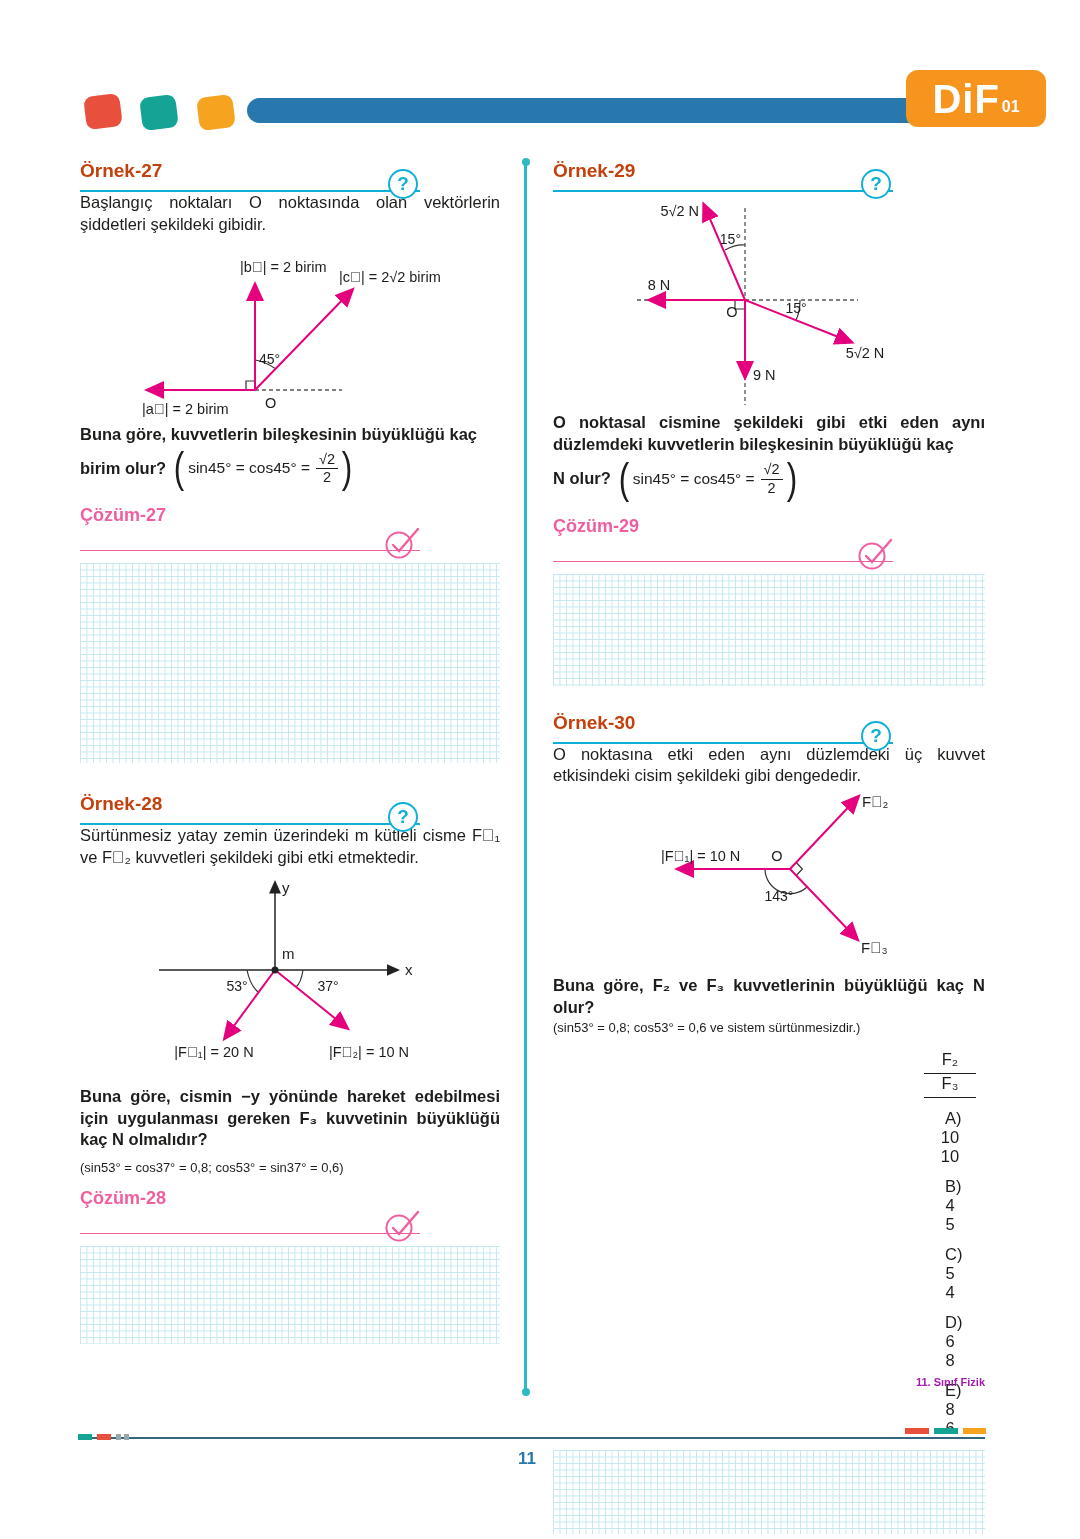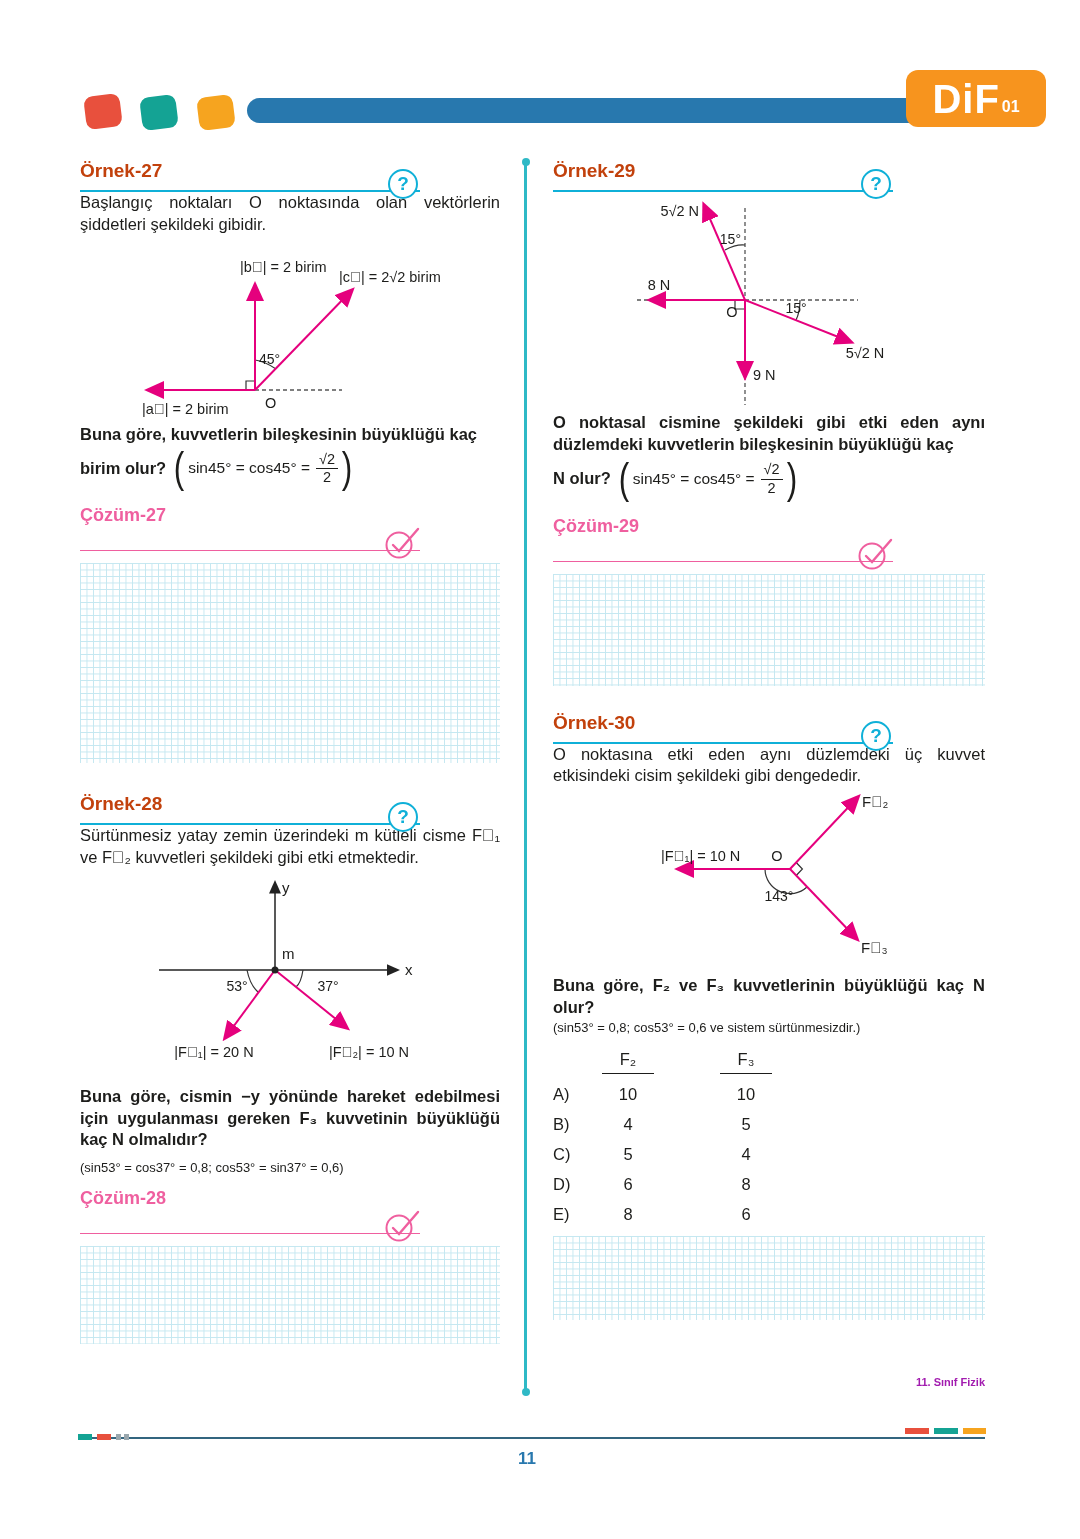--- a/index.html
+++ b/index.html
@@ -62,21 +62,21 @@
   
   .grid-box { width: 100%; margin-top: 12px; background-color: #fff;
     background-image: linear-gradient(to right, #c4e7f0 1px, transparent 1px),
                       linear-gradient(to bottom, #c4e7f0 1px, transparent 1px);
     background-size: 6.5px 6.5px; }
 
   
   .options-row { display: flex; justify-content: space-between; font-size: 16.5px;
                  margin-top: 12px; padding-right: 2px; }
   .answer-table { margin-top: 14px; font-size: 16.5px; }
-  .at-head, .at-row { display: flex; align-items: flex-end; }
+  .at-head, .at-row { display: flex; align-items: flex-end; flex-direction: column; }
   .at-row { margin-top: 11px; }
   .at-letter { width: 40px; }
   .at-c { width: 70px; text-align: center; }
   .at-c2 { margin-left: 48px; }
   .at-hdr { display: inline-block; border-bottom: 1.5px solid #1d1d1b; padding: 0 18px 4px; }
 
   .diagram { display: block; margin-top: 6px; }
 
   
   .footer-line { position: absolute; left: 80px; top: 1437px; width: 905px; height: 2px;

